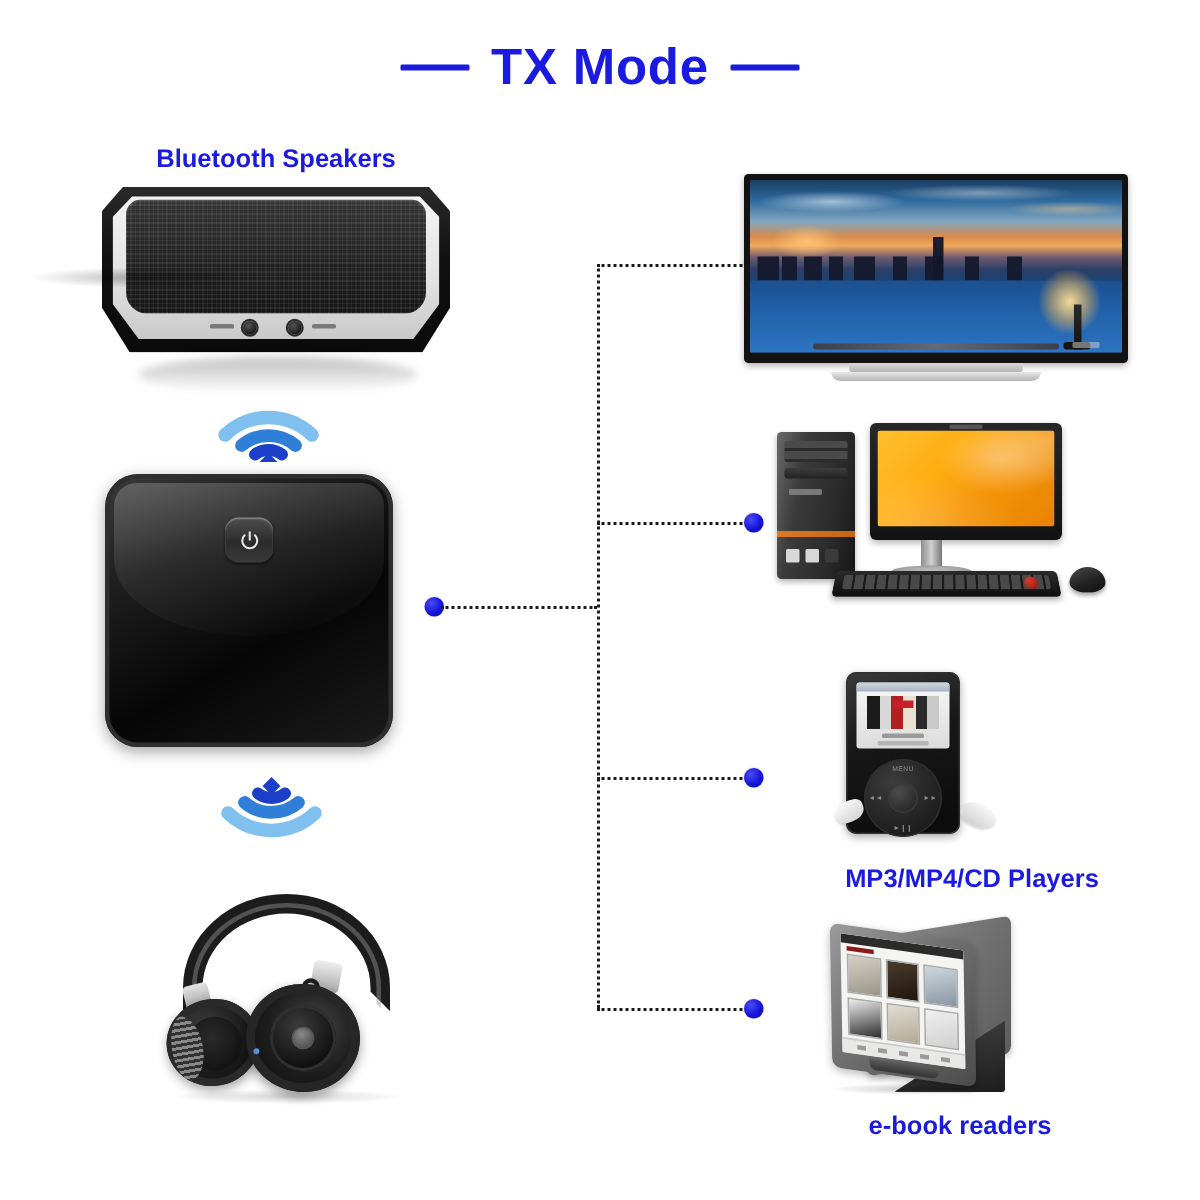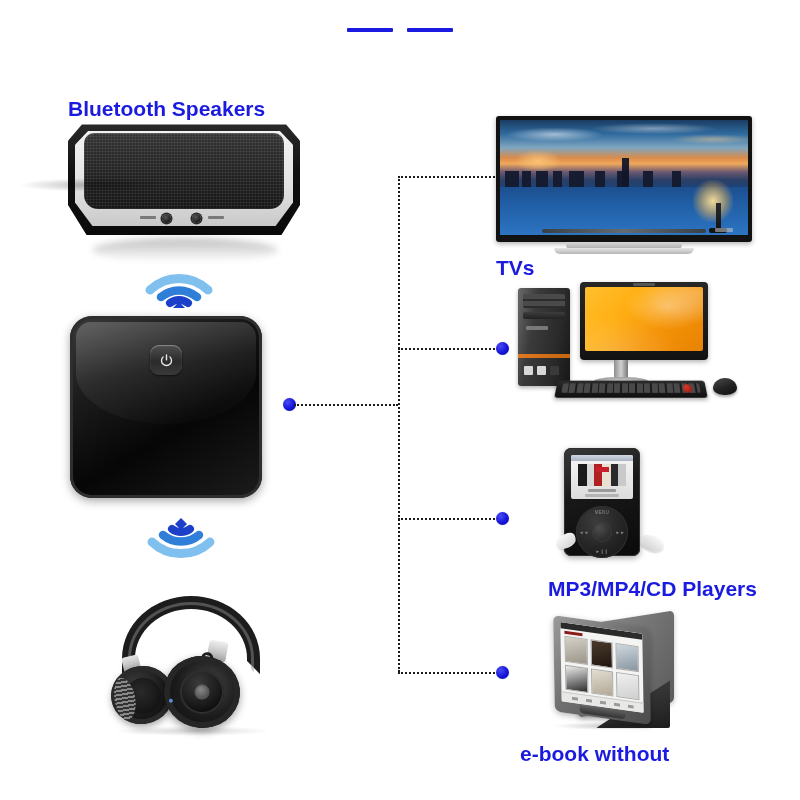--- a/index.html
+++ b/index.html
@@ -36,23 +36,23 @@
     letter-spacing: 0.5px;
     line-height: 1;
     white-space: nowrap;
   }
 
   
   .label {
     position: absolute;
     color: #1a1ae0;
     font-weight: bold;
-    font-size: 21px;
+    font-size: 17px;
     white-space: nowrap;
-    text-align: left;
+    text-align: center;
     line-height: 1.1;
   }
 
   
   .dot-h {
     position: absolute;
     height: 0;
     border-top: 2px dotted #1b1b1b;
   }
   .dot-v {
@@ -587,20 +587,21 @@
     background: radial-gradient(ellipse at center, rgba(0,0,0,.16), rgba(0,0,0,0) 70%);
   }
 </style>
 </head>
 <body>
 
 <div id="stage">
 
   <div class="title-wrap">
     <div class="title-rule"></div>
+    <div class="title-text">TX Mode</div>
     <div class="title-rule"></div>
   </div>
 
   <div class="speaker">
     <div class="spk-shell"></div>
     <div class="spk-white"></div>
     <div class="spk-grille"></div>
     <div class="spk-mini-label" style="left:72px; bottom:16px;"></div>
     <div class="spk-port" style="left:94px; bottom:12px;"></div>
     <div class="spk-port" style="left:124px; bottom:12px;"></div>
@@ -688,21 +689,20 @@
         <div class="tv-lamp-glow"></div>
         <div class="tv-lamp-post"></div>
         <div class="tv-lamp-base"></div>
         <div class="tv-brand"></div>
       </div>
       <div class="tv-speaker-bar"></div>
     </div>
     <div class="tv-stand-neck"></div>
     <div class="tv-stand-foot"></div>
   </div>
-  <div class="label" style="left:496px; top:256px; width:256px;">TVs</div>
 
   <div class="computer">
     <div class="pc-tower">
       <div class="pc-tower-bays"></div>
       <div class="pc-tower-slot"></div>
       <div class="pc-tower-logo"></div>
       <div class="pc-tower-stripe"></div>
       <div class="pc-tower-ports">
         <div class="pc-port"></div>
         <div class="pc-port"></div>
@@ -735,21 +735,21 @@
         <div class="wheel-lbl" style="left:50%; top:4px; transform:translateX(-50%);">MENU</div>
         <div class="wheel-lbl" style="left:3px; top:50%; transform:translateY(-50%);">◄◄</div>
         <div class="wheel-lbl" style="right:3px; top:50%; transform:translateY(-50%);">►►</div>
         <div class="wheel-lbl" style="left:50%; bottom:4px; transform:translateX(-50%);">►❙❙</div>
         <div class="mp3-wheel-center"></div>
       </div>
     </div>
     <div class="mp3-ear-l"></div>
     <div class="mp3-ear-r"></div>
   </div>
-  <div class="label" style="left:548px; top:577px; width:240px;">MP3/MP4/CD Players</div>
+  <div class="label" style="left:528px; top:577px; width:240px;">MP3/MP4/CD Players</div>
 
   <div class="ebook">
     <div class="eb-case-back"></div>
     <div class="eb-stand"></div>
     <div class="eb-device">
       <div class="eb-screen">
         <div class="eb-topbar"></div>
         <div class="eb-sectionhead"></div>
         <div class="eb-grid">
           <div class="eb-cover c1"></div>
@@ -760,15 +760,15 @@
           <div class="eb-cover c6"></div>
         </div>
         <div class="eb-botbar">
           <div class="eb-botdots"></div>
         </div>
       </div>
       <div class="eb-chin"></div>
     </div>
     <div class="eb-shadow"></div>
   </div>
-  <div class="label" style="left:520px; top:742px; width:240px;">e-book without</div>
+  <div class="label" style="left:520px; top:742px; width:240px;">e-book readers</div>
 
 </div>
 
 </body></html>

